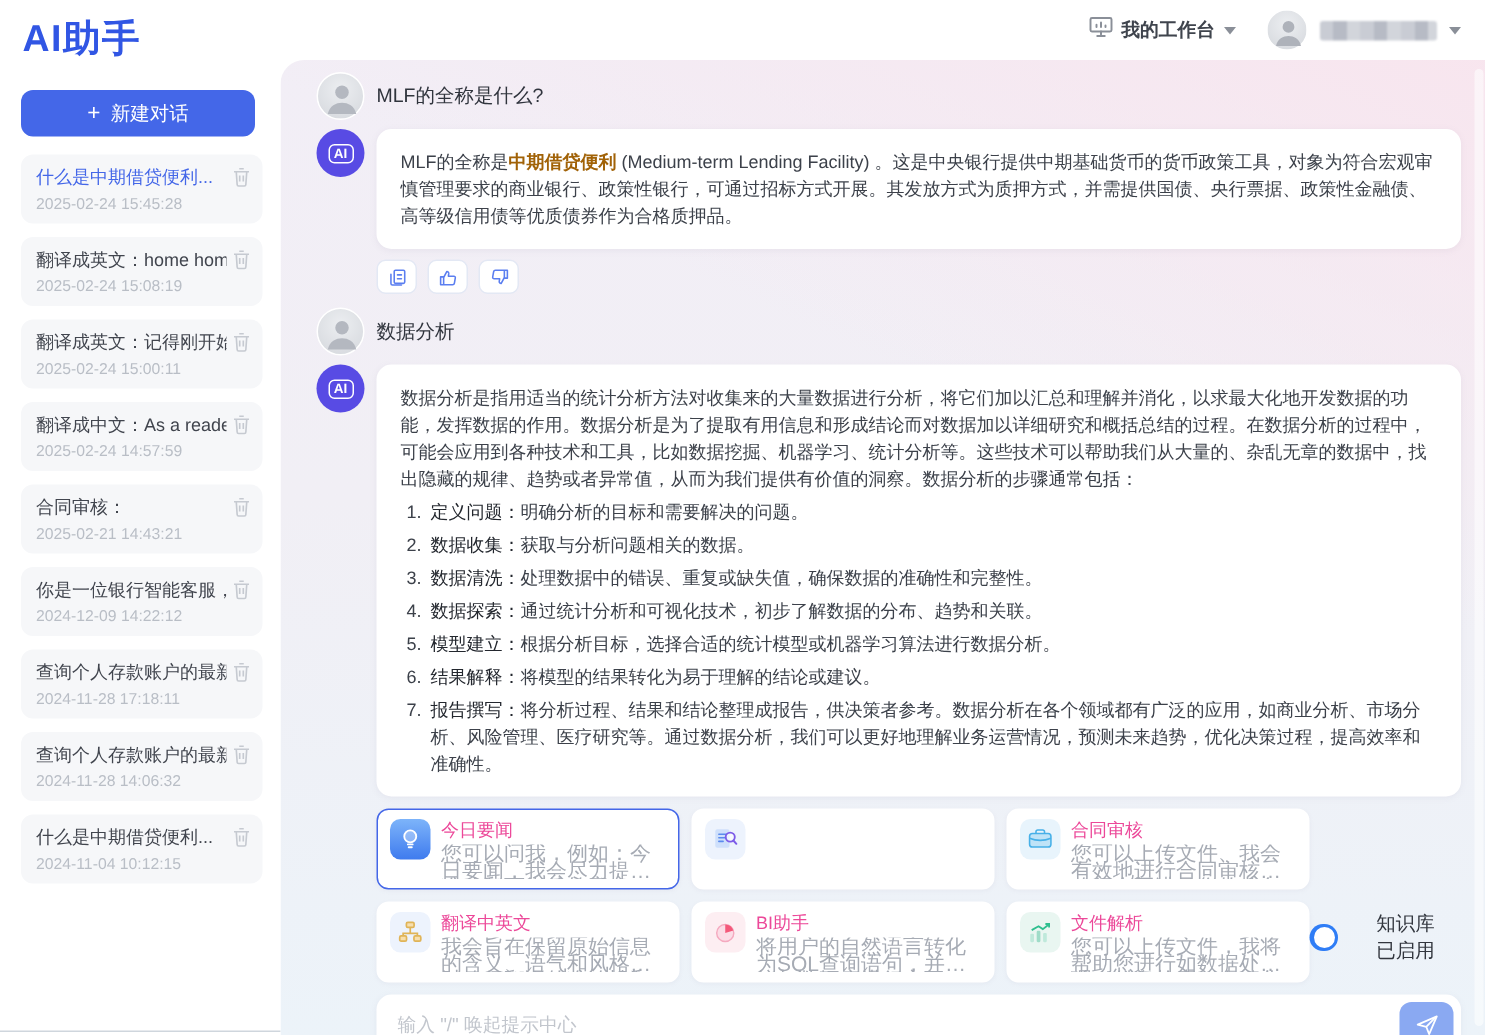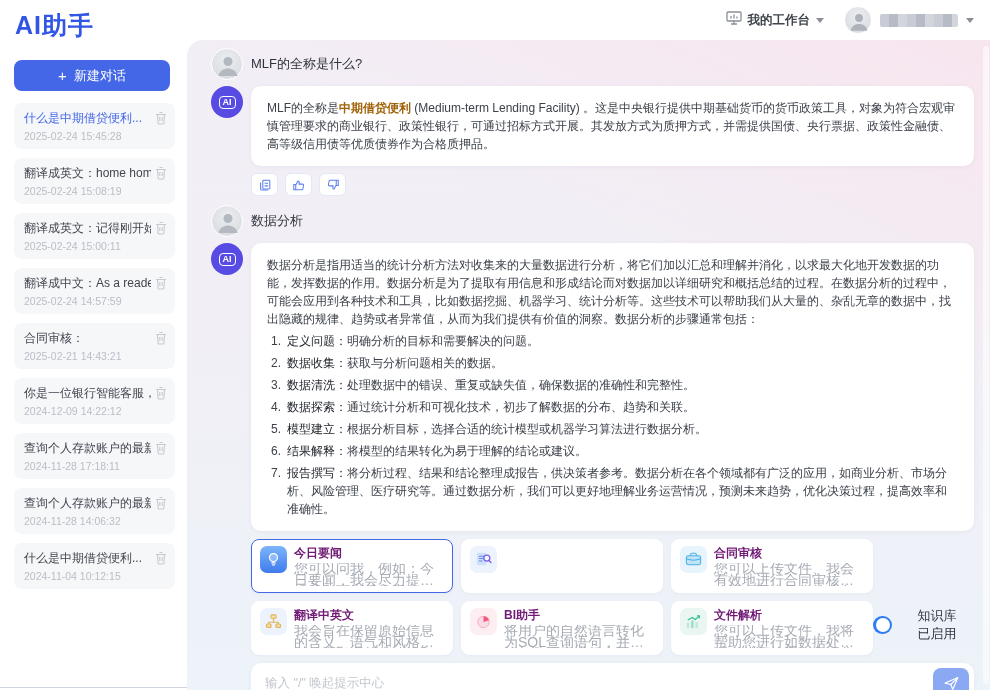--- a/index.html
+++ b/index.html
@@ -68,21 +68,21 @@
   .cap-card { background:#fff; border:1px solid #fff; border-radius:8px; padding:6px 8px; display:flex; gap:7px;
     align-items:flex-start; cursor:pointer; box-shadow:0 1px 3px rgba(150,140,170,.08); }
   .cap-card.active { border:1px solid #4467e8; }
   .cap-icon { width:27px; height:27px; border-radius:7px; flex:0 0 27px; display:flex; align-items:center; justify-content:center; }
   .ic-news { background:linear-gradient(180deg,#7db4fa,#3f7bee); }
   .ic-polish { background:#edf3fd; }
   .ic-contract { background:#e8f4fc; }
   .ic-translate { background:#edf3fd; }
   .ic-bi { background:#fdeef2; }
   .ic-file { background:#e9f6f1; }
-  .cap-title { font-size:12px; font-weight:700; color:#701a75; line-height:15px; }
+  .cap-title { font-size:12px; font-weight:400; color:#ec4899; line-height:15px; }
   .cap-desc { font-size:14px; color:#a6abb4; line-height:11.5px; margin-top:2px;
     display:-webkit-box; -webkit-line-clamp:2; -webkit-box-orient:vertical; overflow:hidden; }
   .kb-wrap { flex:1; display:flex; justify-content:flex-end; align-items:center; gap:25px; padding:0 12px 12px 0; }
   .toggle { width:34px; height:18px; border-radius:9px; background:#2f7df6; position:relative; cursor:pointer; }
   .toggle .knob { position:absolute; right:2px; top:2px; width:14px; height:14px; border-radius:50%; background:#fff; }
   .kb-label { font-size:13px; color:#32363e; }
 
   
   .input-bar { margin-top:8px; height:40px; background:#fff; border-radius:10px; display:flex; align-items:center;
     padding:0 5px 0 14px; box-shadow:0 1px 4px rgba(150,140,170,.10); }

